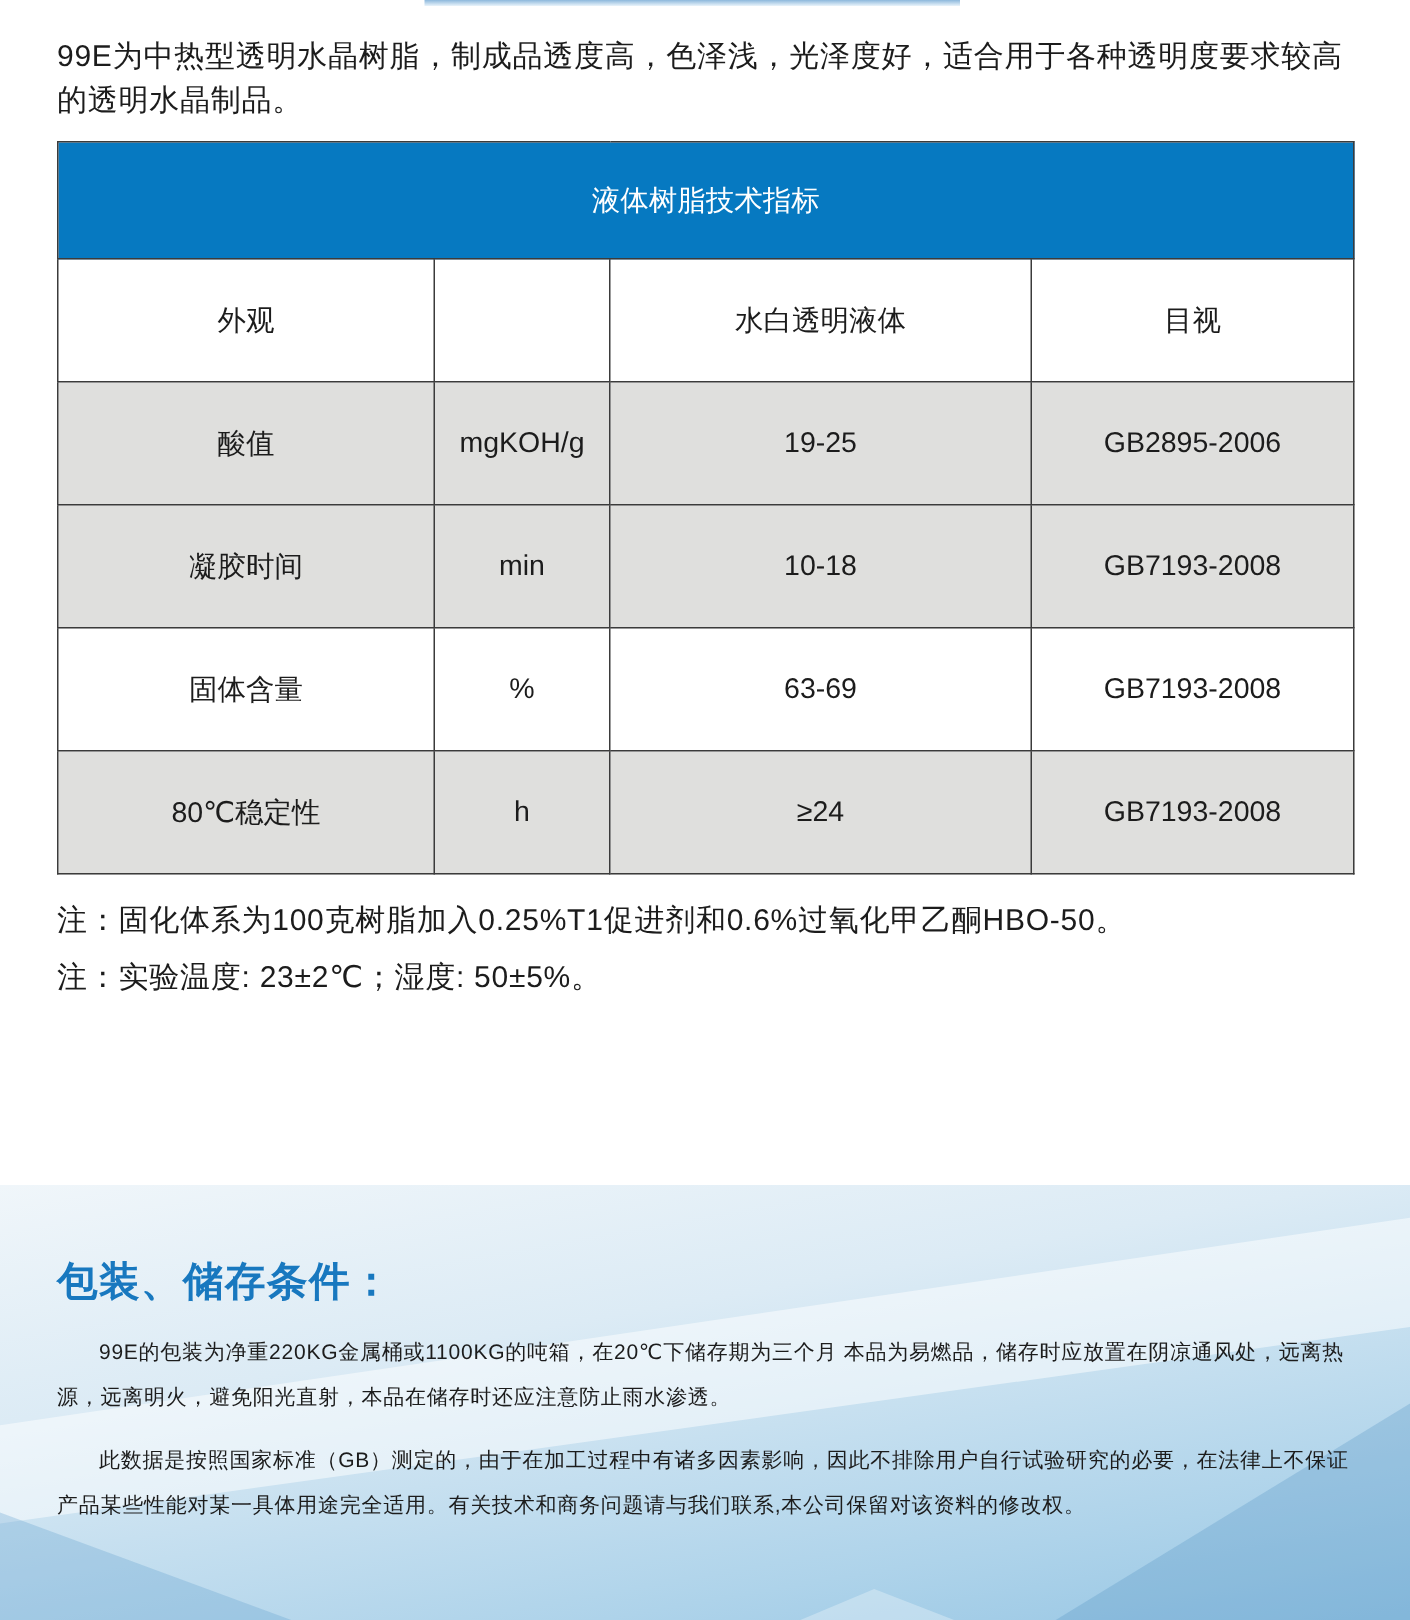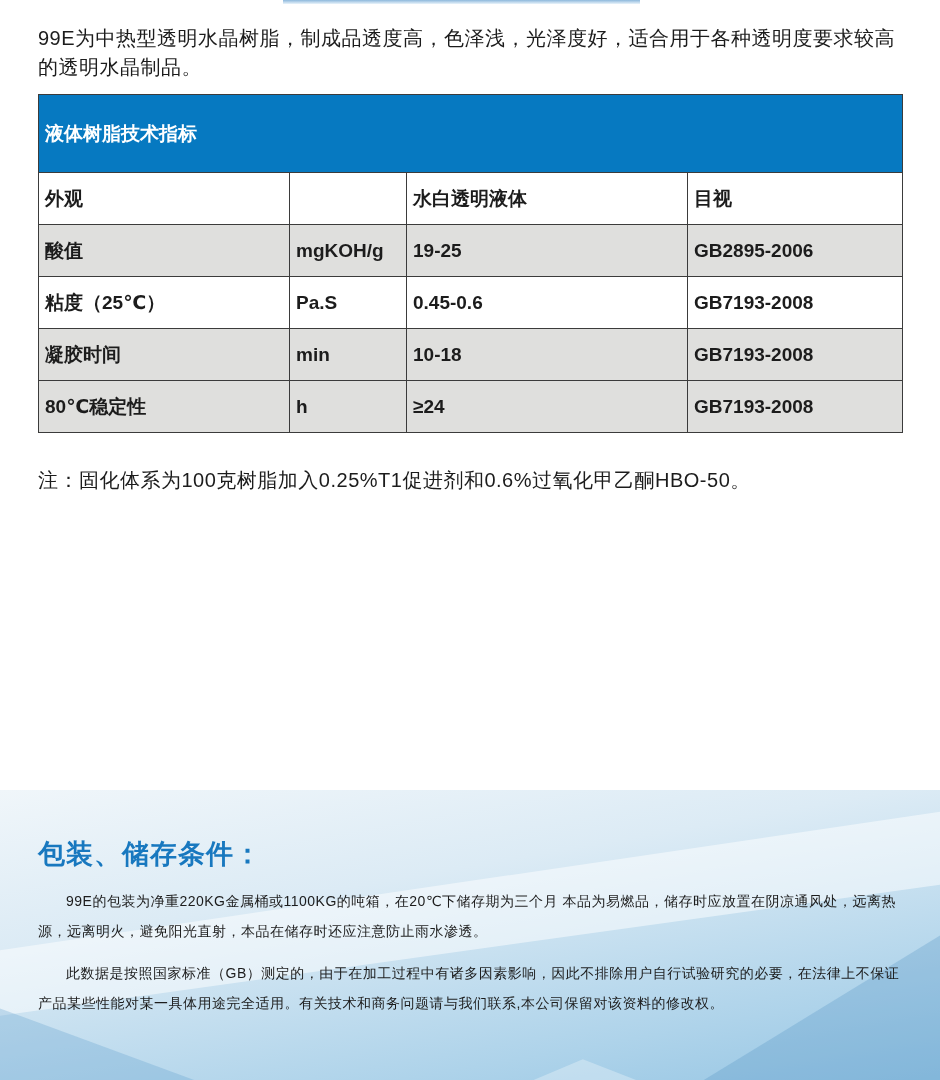--- a/index.html
+++ b/index.html
@@ -31,36 +31,36 @@
   table.spec {
     width:864px;
     margin-top:12px;
     border-collapse:collapse;
     table-layout:fixed;
     border:1px solid var(--table-border,#3b3b3b);
     font-size:19px;
   }
   table.spec td, table.spec th {
     border:1px solid var(--table-border,#3b3b3b);
-    text-align:left;
+    text-align:center;
     vertical-align:middle;
-    font-weight:bold;
+    font-weight:normal;
     padding:0 6px;
   }
   tr.title-row td {
     background:var(--table-title-bg,#0679c1);
     color:var(--table-title-text,#ffffff);
     height:78px;
     font-size:19px;
   }
   tr.header-row { height:78px; background:var(--row-alt-bg,#dfdfdd); }
-  tr.data-row { height:52px; background:#ffffff; }
+  tr.data-row { height:82px; background:#ffffff; }
   tr.data-row.alt { background:var(--row-alt-bg,#dfdfdd); }
 
-  .notes { margin-top:28px; }
+  .notes { margin-top:12px; }
   .note-line { font-size:20px; line-height:38px; letter-spacing:0.5px; }
 
   
   .bottom-section {
     position:relative;
     height:364px;
     background:linear-gradient(170deg,#f0f6fa 0%,#dcebf5 30%,#aed3ea 68%,#85bcdf 100%);
     overflow:hidden;
   }
   .deco { position:absolute; inset:0; }
@@ -111,43 +111,44 @@
           <td></td>
           <td>水白透明液体</td>
           <td>目视</td>
         </tr>
         <tr class="data-row alt">
           <td>酸值</td>
           <td>mgKOH/g</td>
           <td>19-25</td>
           <td>GB2895-2006</td>
         </tr>
-        <tr class="data-row">
-          <td>粘度（25℃）</td>
-          <td>Pa.S</td>
-          <td>0.45-0.6</td>
-          <td>GB7193-2008</td>
-        </tr>
         <tr class="data-row alt">
           <td>凝胶时间</td>
           <td>min</td>
           <td>10-18</td>
+          <td>GB7193-2008</td>
+        </tr>
+        <tr class="data-row">
+          <td>固体含量</td>
+          <td>%</td>
+          <td>63-69</td>
           <td>GB7193-2008</td>
         </tr>
         <tr class="data-row alt">
           <td>80℃稳定性</td>
           <td>h</td>
           <td>≥24</td>
           <td>GB7193-2008</td>
         </tr>
       </tbody>
     </table>
 
     <div class="notes">
       <p class="note-line">注：固化体系为100克树脂加入0.25%T1促进剂和0.6%过氧化甲乙酮HBO-50。</p>
+      <p class="note-line">注：实验温度: 23±2℃；湿度: 50±5%。</p>
     </div>
   </div>
 
   <div class="bottom-section">
     <div class="deco s1"></div>
     <div class="deco s2"></div>
     <div class="deco s3"></div>
     <div class="deco s4"></div>
     <div class="bottom-content">
       <h2 class="storage-heading">包装、储存条件：</h2>

